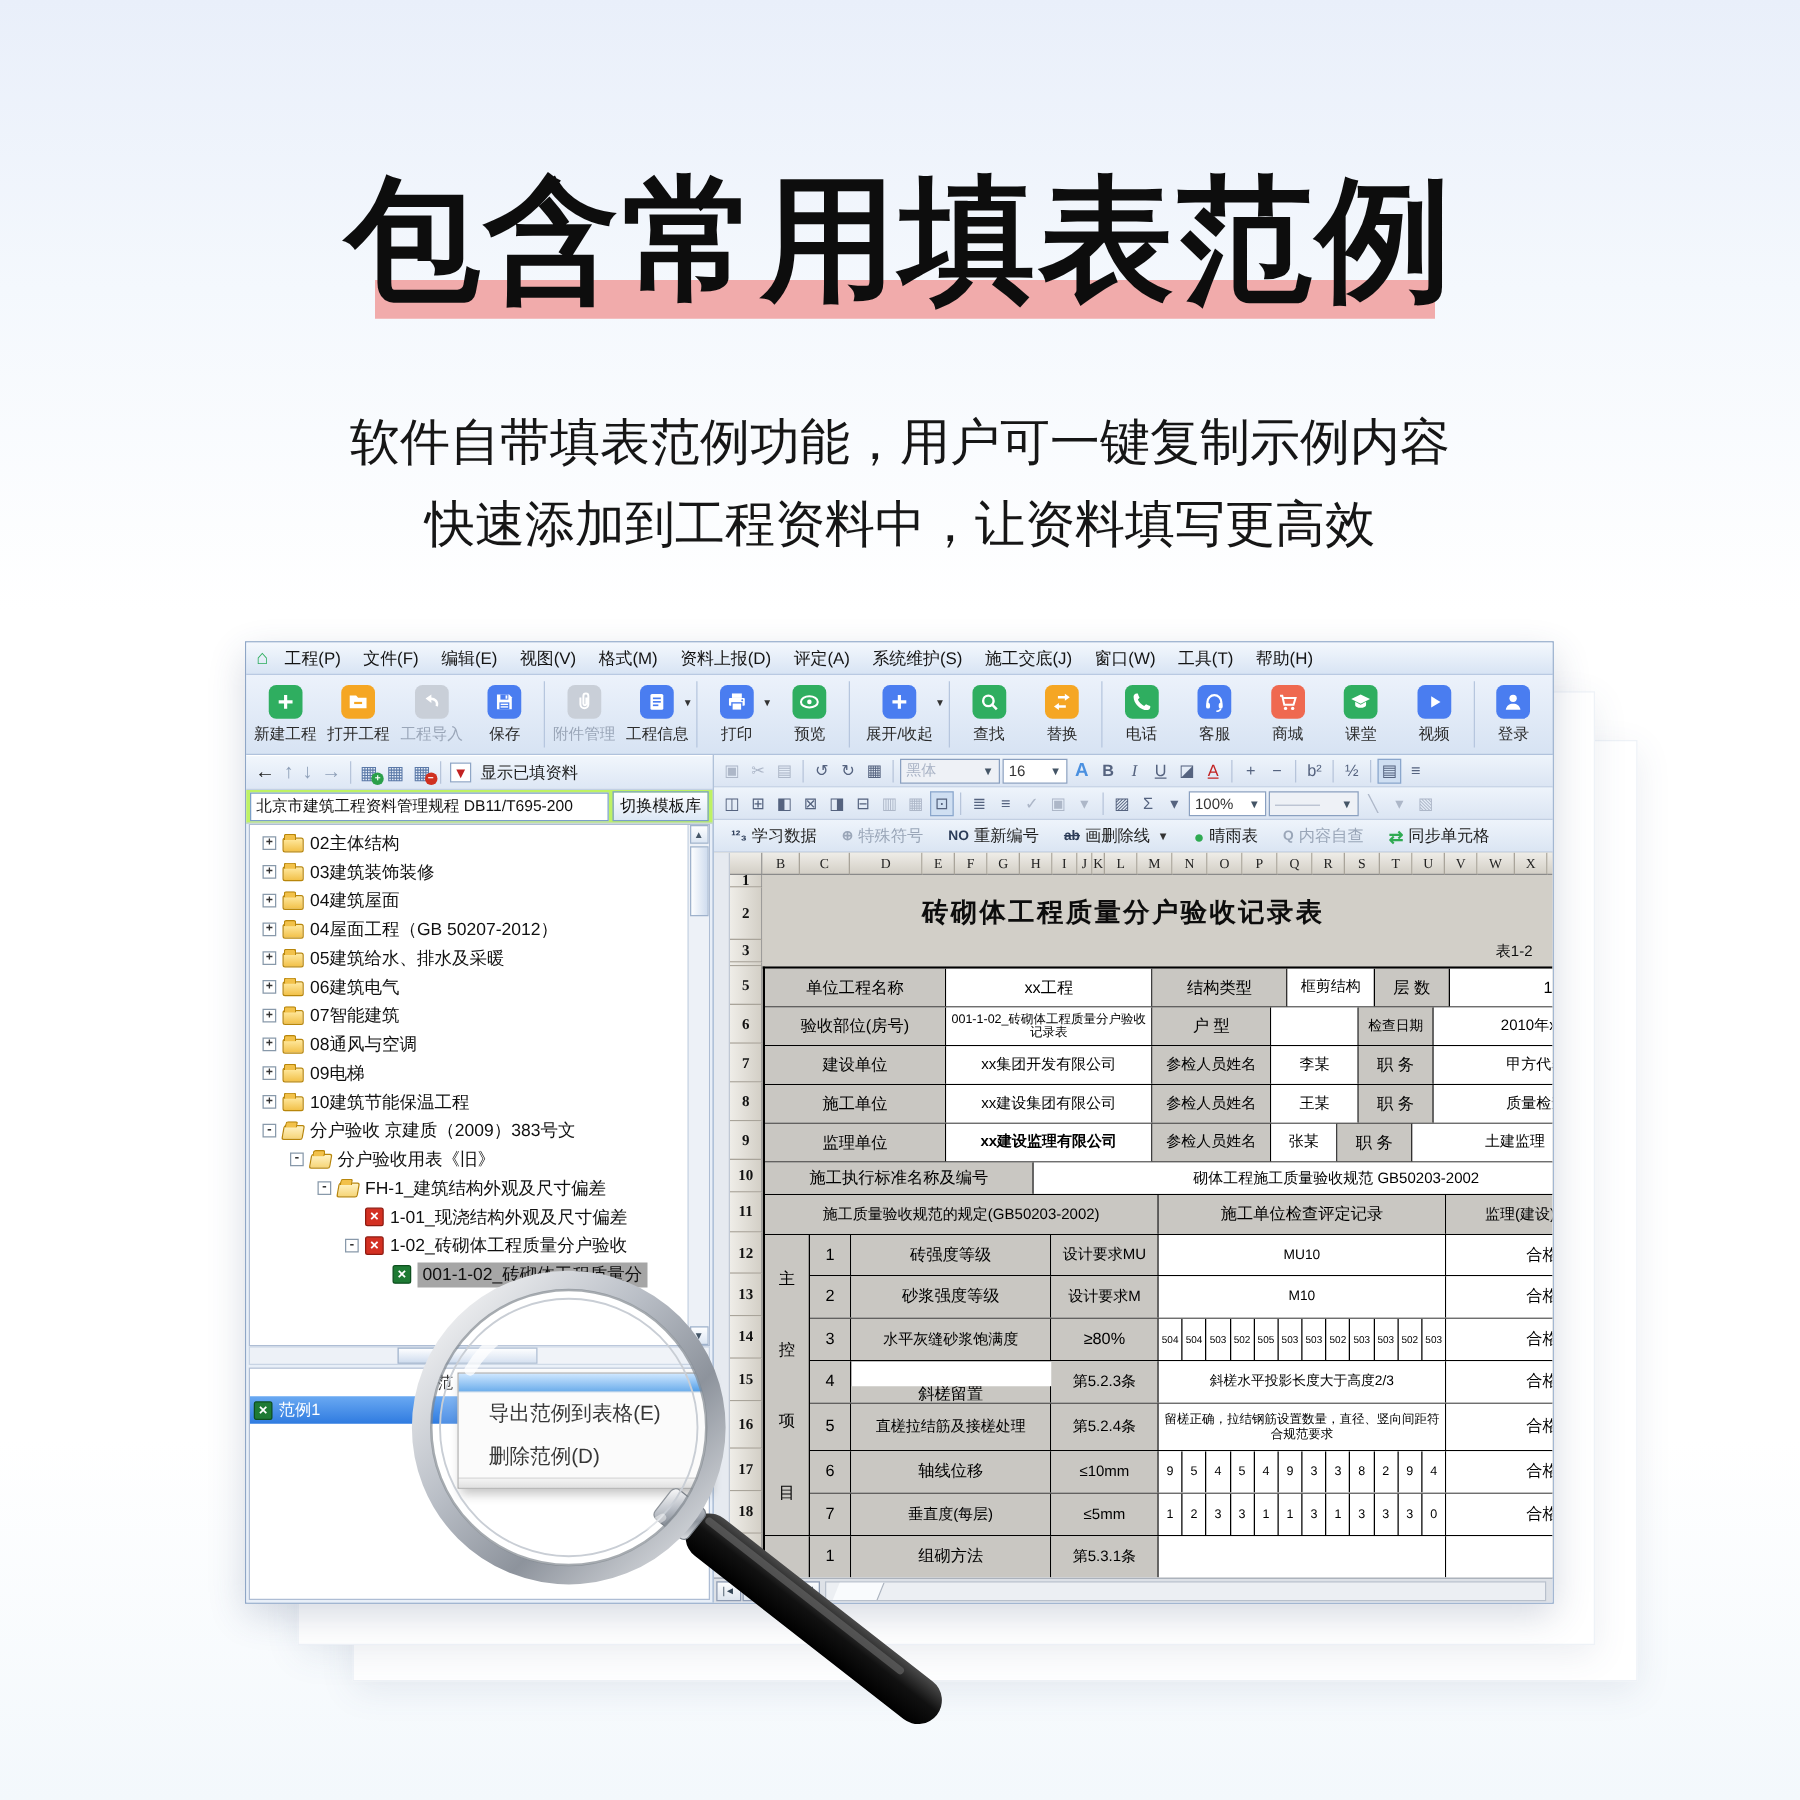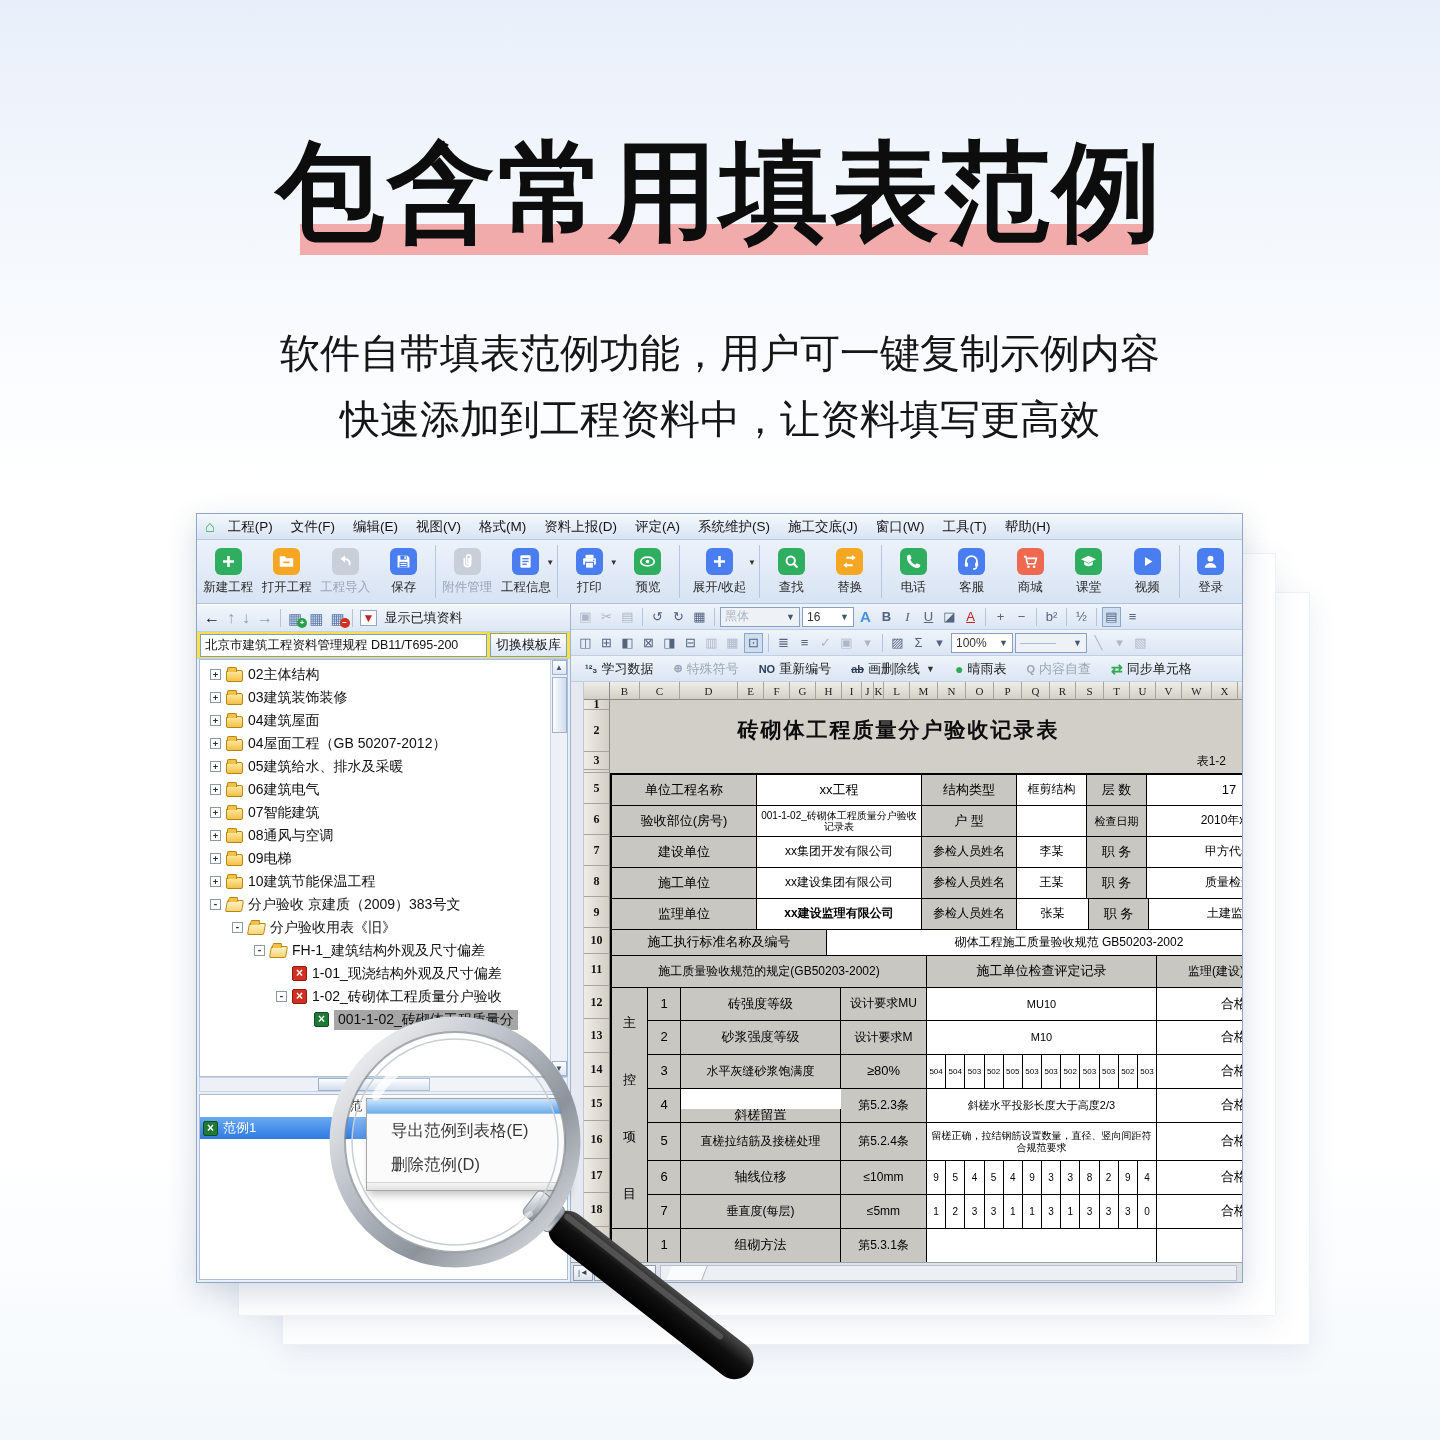--- a/index.html
+++ b/index.html
@@ -54,21 +54,21 @@
     background:linear-gradient(#f1f6fc,#dde7f5); border-top:1px solid #fff; border-bottom:1px solid #c2d0e4; font-size:16px; }
   .lp-nav .dark { color:#1a1a1a; font-weight:bold; }
   .lp-nav .dim { color:#8fa0b8; font-weight:bold; }
   .lp-nav .sep { width:1px; height:18px; background:#b6c4da; }
   .mini-tbl { position:relative; font-size:15px; color:#5b79a8; line-height:15px; }
   .mini-badge { position:absolute; right:-5px; bottom:-2px; width:10px; height:10px; border-radius:50%;
     color:#fff; font-size:8px; line-height:10px; text-align:center; font-weight:bold; }
   .filter-glyph { color:#c22222; font-size:12px; border:1px solid #8fa6c6; background:#fff; padding:0 2px; line-height:14px; }
   .lp-filter-label { font-size:13px; color:#1d1d1d; }
   .lp-combo { height:27px; flex:0 0 27px; display:flex; align-items:center; gap:3px; padding:1px 3px;
-    background:#fde047; border-bottom:1px solid #c2d0e4; }
+    background:#bef264; border-bottom:1px solid #c2d0e4; }
   .lp-input { flex:1; height:23px; border:1px solid #7ba0c8; background:#fff; font-size:12.5px; color:#101010;
     padding:0 4px; display:flex; align-items:center; white-space:nowrap; overflow:hidden; }
   .lp-switch { height:24px; border:1px solid #7ba0c8; background:linear-gradient(#fdfeff,#dce8f5);
     font-size:13px; color:#111; padding:0 5px; display:flex; align-items:center; white-space:nowrap; }
 
   .tree { flex:1; background:#fff; border:1px solid #aebdd4; margin:0 2px; position:relative; overflow:hidden; padding-top:3px; }
   .tree-row { height:23px; display:flex; align-items:center; gap:5px; font-size:14px; color:#101010; white-space:nowrap; }
   .expander { width:11px; height:11px; flex:0 0 11px; border:1px solid #8899aa; background:#fff;
     font:bold 9px/9px "DejaVu Sans Mono",monospace; text-align:center; color:#333; }
   .fold { width:17px; height:12px; flex:0 0 17px; background:linear-gradient(#ffe9a0,#f2c14a);
@@ -641,21 +641,21 @@
                 </div>
               <div class="sheet">
                 <div class="sheet-top">
                   <div class="sheet-title">砖砌体工程质量分户验收记录表</div>
                   <div class="sheet-ref">表1-2</div>
                 </div>
                 <div class="tbl" id="tbl">
                     <div class="trow" style="height: 31px;">
                       <div class="tcell g" style="width: 145px;">单位工程名称</div>
                       <div class="tcell" style="width: 165px;">xx工程</div>
-                      <div class="tcell g" style="width: 95px;">结构类型</div>
+                      <div class="tcell g" style="width: 108px;">结构类型</div>
                       <div class="tcell" style="width: 70px; font-size: 12px;">框剪结构</div>
                       <div class="tcell g" style="width: 60px;">层  数</div>
                       <div class="tcell" style="width: 165px;">17</div>
                     </div>
                     <div class="trow" style="height: 31px;">
                       <div class="tcell g" style="width: 145px;">验收部位(房号)</div>
                       <div class="tcell" style="width: 165px; font-size: 10px; padding: 0px 3px;">001-1-02_砖砌体工程质量分户验收记录表</div>
                       <div class="tcell g" style="width: 95px;">户  型</div>
                       <div class="tcell" style="width: 70px;"></div>
                       <div class="tcell g" style="width: 60px; font-size: 11px;">检查日期</div>
@@ -674,21 +674,21 @@
                       <div class="tcell" style="width: 165px; font-size: 12px;">xx建设集团有限公司</div>
                       <div class="tcell g" style="width: 95px; font-size: 12px;">参检人员姓名</div>
                       <div class="tcell" style="width: 70px; font-size: 12px;">王某</div>
                       <div class="tcell g" style="width: 60px;">职  务</div>
                       <div class="tcell" style="width: 165px; font-size: 12px;">质量检查</div>
                     </div>
                     <div class="trow" style="height: 31px;">
                       <div class="tcell g" style="width: 145px;">监理单位</div>
                       <div class="tcell" style="width: 165px; font-size: 12px; font-weight: bold;">xx建设监理有限公司</div>
                       <div class="tcell g" style="width: 95px; font-size: 12px;">参检人员姓名</div>
-                      <div class="tcell" style="width: 72px; font-size: 12px;">张某</div>
+                      <div class="tcell" style="width: 53px; font-size: 12px;">张某</div>
                       <div class="tcell g" style="width: 60px;">职  务</div>
                       <div class="tcell" style="width: 165px; font-size: 12px;">土建监理</div>
                     </div>
                     <div class="trow" style="height: 26px;">
                       <div class="tcell g" style="width: 215px;">施工执行标准名称及编号</div>
                       <div class="tcell" style="width: 485px; font-size: 12px;">砌体工程施工质量验收规范  GB50203-2002</div>
                     </div>
                     <div class="trow" style="height: 32px;">
                       <div class="tcell g" style="width: 315px; font-size: 12px;">施工质量验收规范的规定(GB50203-2002)</div>
                       <div class="tcell g" style="width: 230px;">施工单位检查评定记录</div>

